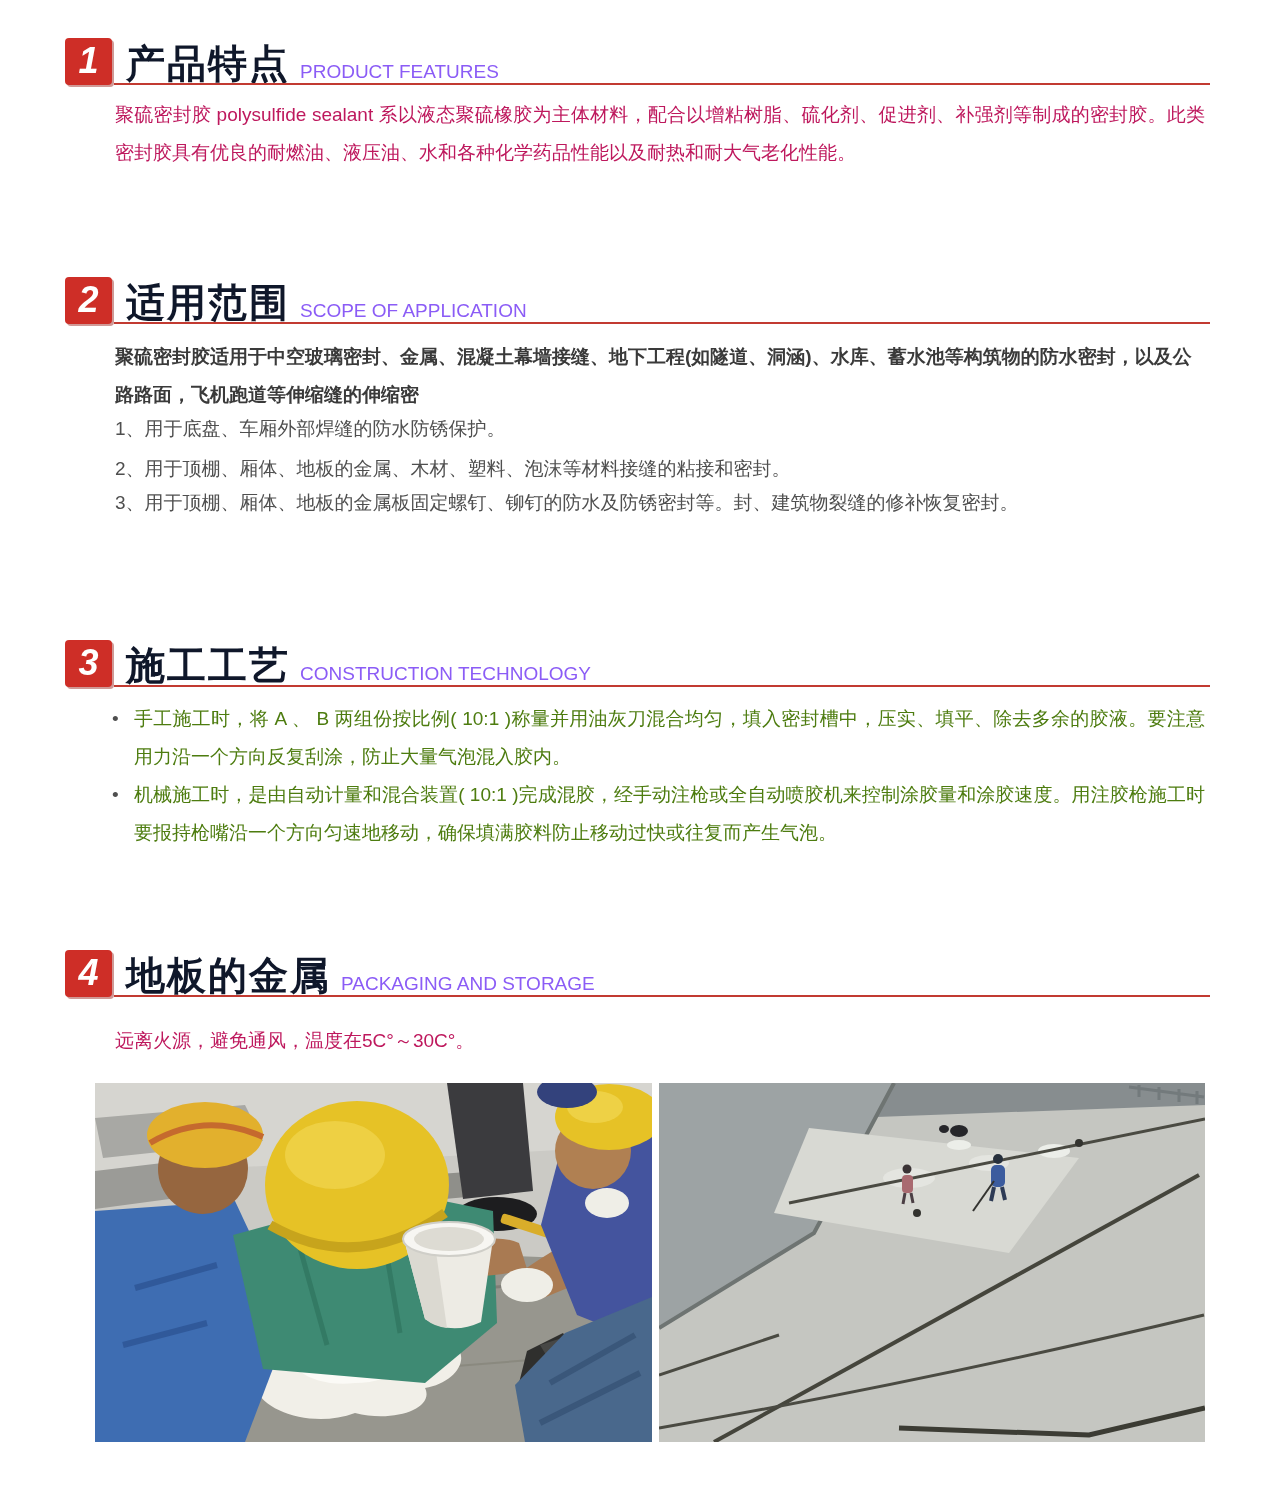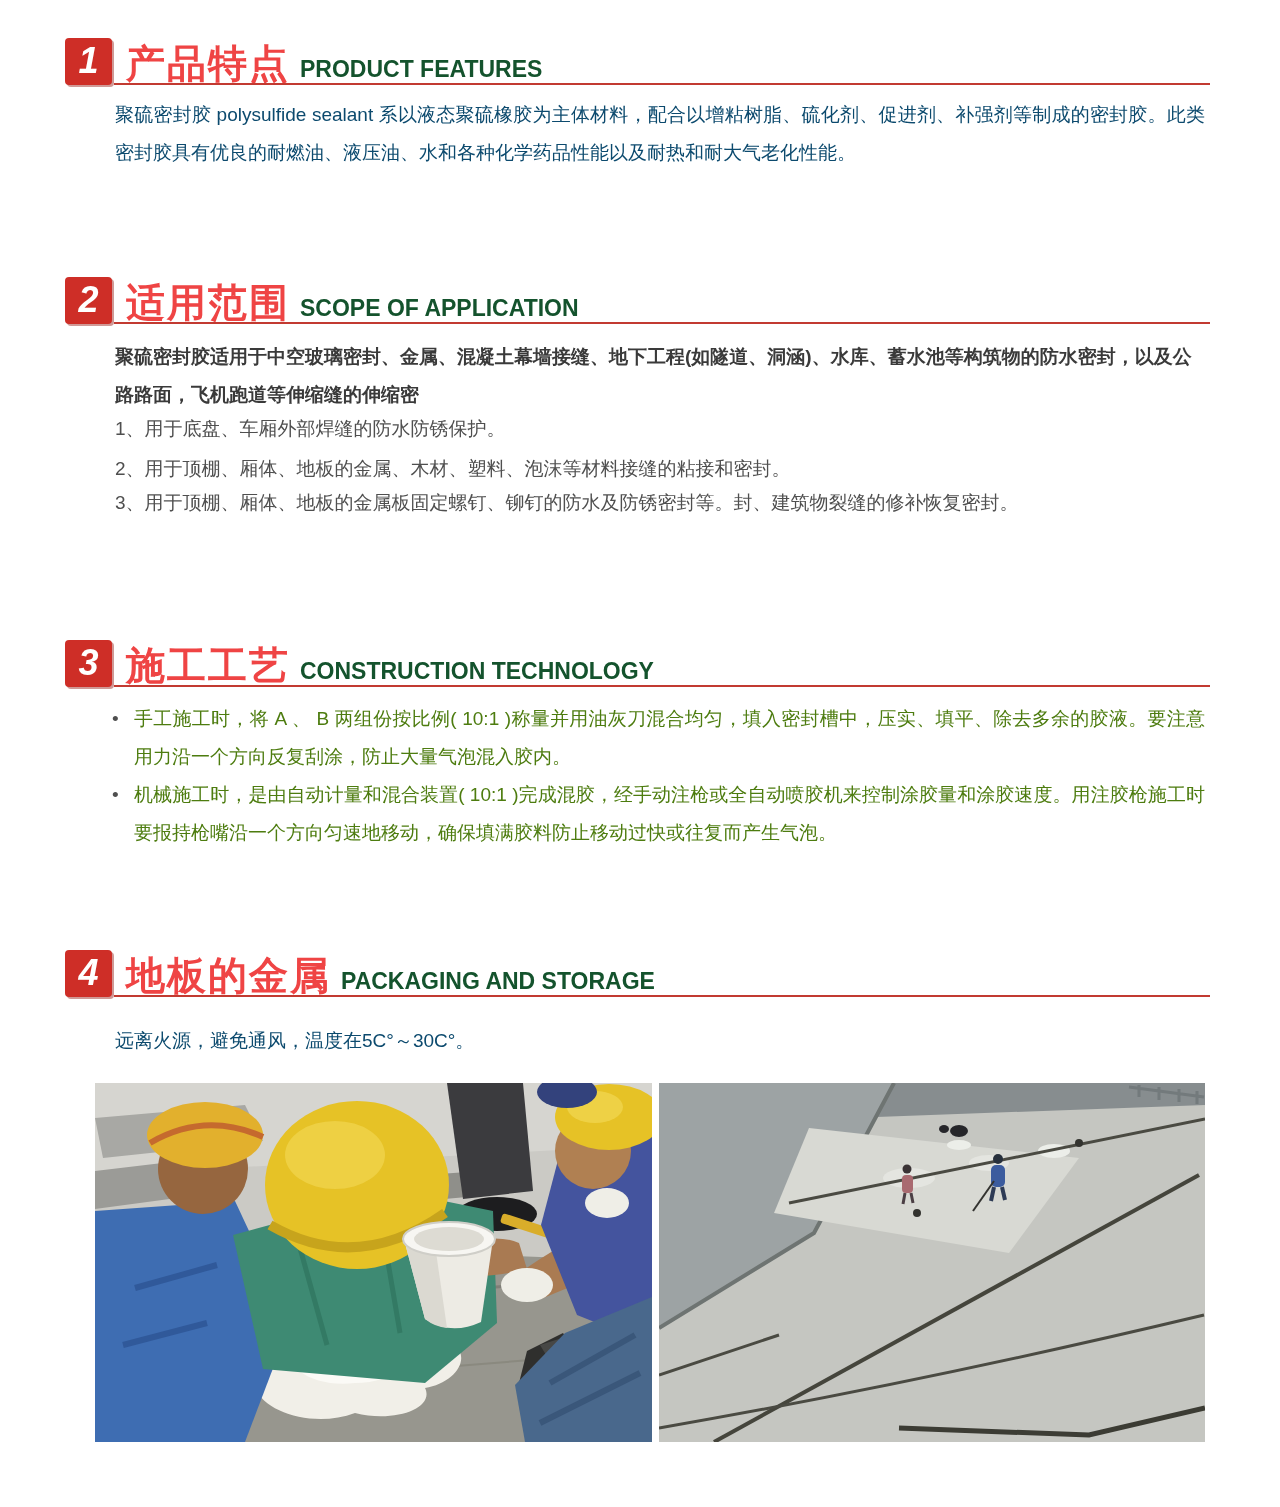--- a/index.html
+++ b/index.html
@@ -23,32 +23,32 @@
   .badge {
     width:47px; height:47px; flex:0 0 47px;
     background:#ce2e27; border-radius:4px;
     box-shadow:2px 2px 0 rgba(150,28,22,.45);
     color:#ffffff; font-style:italic; font-weight:bold;
     font-size:36px; line-height:45px; text-align:center;
     z-index:2;
   }
   .sec-title {
     margin:0 0 2px 14px;
-    color:#ef4444; font-weight:bold; font-size:39px; line-height:1;
+    color:#0f172a; font-weight:bold; font-size:39px; line-height:1;
     letter-spacing:2px; white-space:nowrap;
   }
   .sec-sub {
     margin:0 0 4px 10px;
-    color:#14532d; font-weight:bold; font-size:23px; line-height:1;
+    color:#8b5cf6; font-weight:normal; font-size:19px; line-height:1;
     letter-spacing:0px; white-space:nowrap;
   }
   
   .body-text {
     position:absolute; left:115px; right:75px;
-    color:#0c4a6e; font-size:19px; line-height:38px;
+    color:#be185d; font-size:19px; line-height:38px;
     text-align:justify;
   }
   .lead-text {
     position:absolute; left:115px; right:75px;
     color:#3a3a3a; font-weight:bold; font-size:19px; line-height:38px;
   }
   .list { position:absolute; left:115px; right:58px; }
   .li { color:#4f4f4f; font-size:19px; line-height:30px; }
   .li + .li { margin-top:10px; }
   .li:nth-child(3) { margin-top:4px; }

